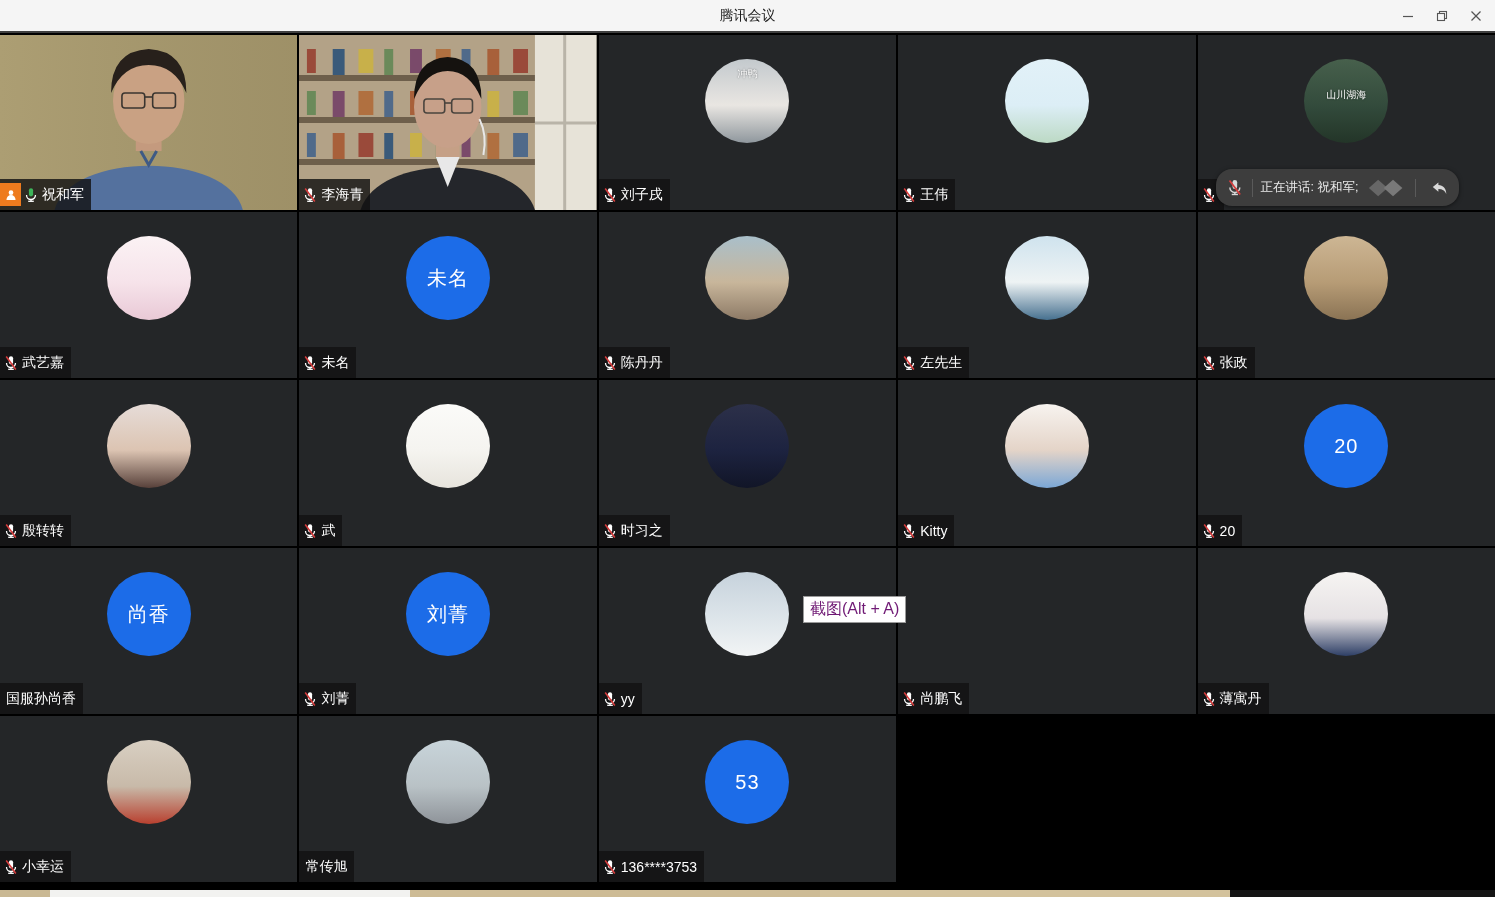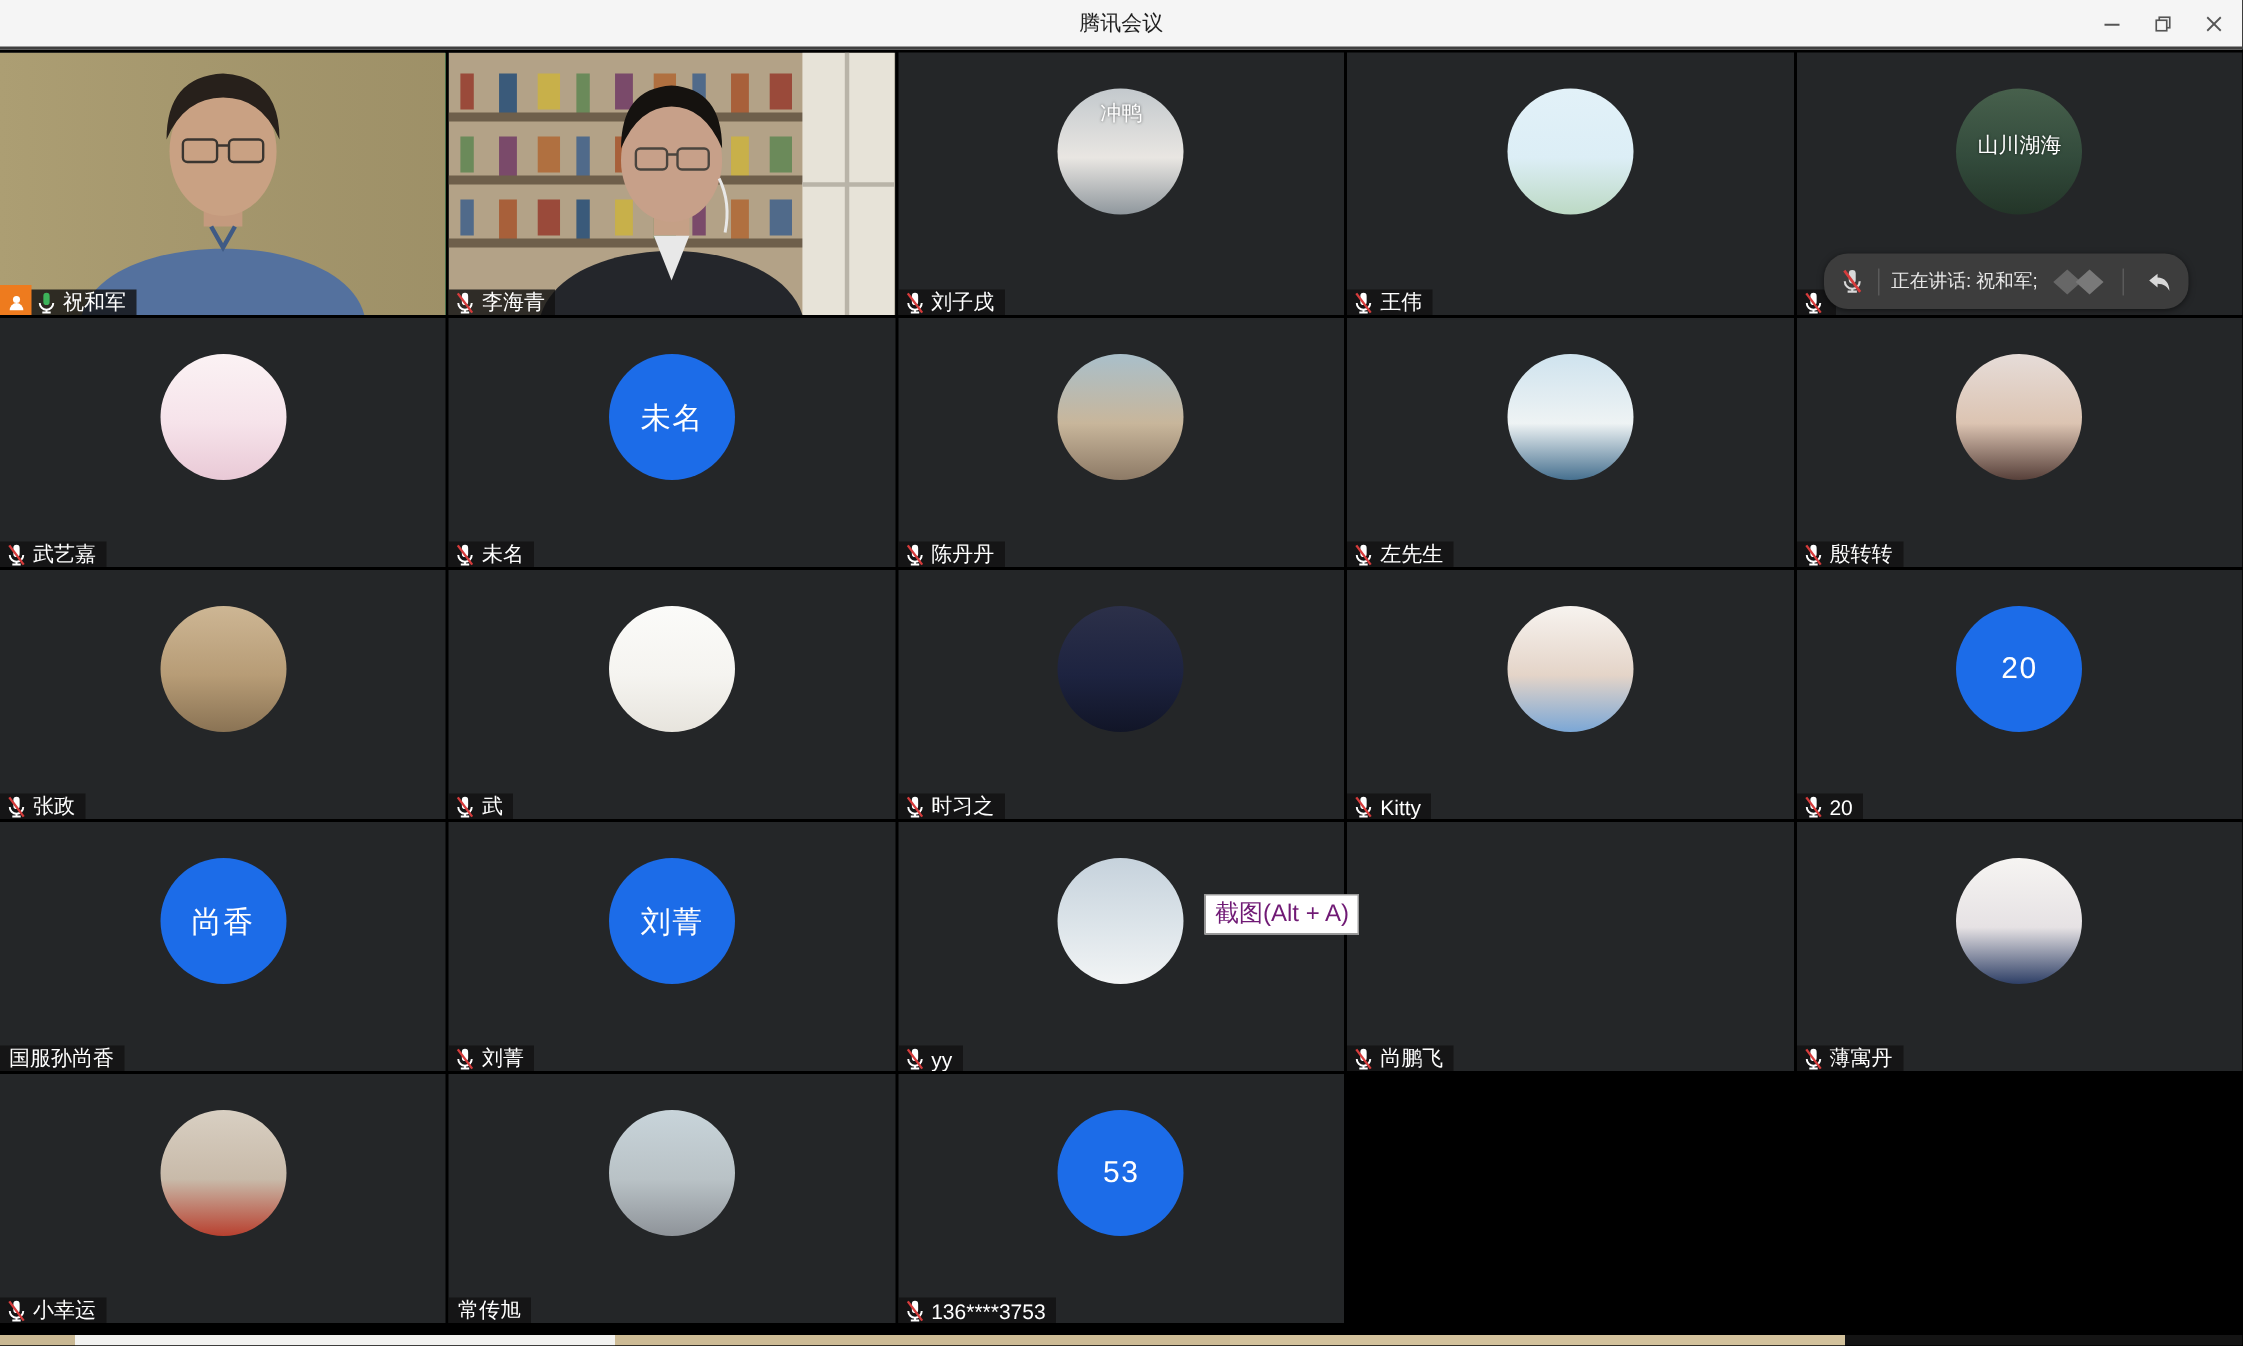--- a/index.html
+++ b/index.html
@@ -35,27 +35,27 @@
   .tile svg.scene{position:absolute;inset:0;width:100%;height:100%;}
   
   .avatar{
     position:absolute;left:50%;top:24px;transform:translateX(-50%);
     width:84px;height:84px;border-radius:50%;
     display:flex;align-items:center;justify-content:center;
   }
   .avatar .av-text{color:#fff;font-size:20px;letter-spacing:1px;}
   .avatar .av-caption{
     position:absolute;left:0;right:0;top:34%;text-align:center;
-    color:#fff;font-size:14px;text-shadow:0 0 2px rgba(0,0,0,.6);
+    color:#fff;font-size:10px;text-shadow:0 0 2px rgba(0,0,0,.6);
   }
   .avatar .av-caption.top{top:10%;}
   
   .name-tag{
     position:absolute;left:0;bottom:0;display:flex;align-items:center;
-    background:rgba(18,18,18,.82);height:17px;padding:0 7px 0 3px;
+    background:rgba(18,18,18,.82);height:31px;padding:0 7px 0 3px;
     max-width:95%;
   }
   .name-tag .name{color:#fff;font-size:14px;white-space:nowrap;margin-left:3px;}
   .name-tag .name:empty{margin-left:0;}
   .mic{width:16px;height:16px;flex:0 0 auto;}
   .host-badge{
     width:21px;height:23px;background:#ee7b1e;display:flex;align-items:center;
     justify-content:center;margin:0 2px 0 -3px;flex:0 0 auto;
   }
   
@@ -293,43 +293,43 @@
           <rect x="5.9" y="1.2" width="4.2" height="8.2" rx="2.1" fill="#ffffff"></rect>
           <path d="M3.5 8a4.5 4.5 0 0 0 9 0" fill="none" stroke="#ffffff" stroke-width="1.3"></path>
           <line x1="8" y1="12.6" x2="8" y2="14" stroke="#ffffff" stroke-width="1.3"></line>
           <line x1="5.2" y1="14.3" x2="10.8" y2="14.3" stroke="#ffffff" stroke-width="1.3"></line>
           <line x1="3.2" y1="1.6" x2="12.8" y2="14.4" stroke="#d63c3c" stroke-width="1.6"></line>
         </svg>
         <span class="name">左先生</span>
       </div>
     </div>
     <div class="tile">
+      <div class="avatar" style="background: linear-gradient(rgb(205, 182, 148) 0%, rgb(183, 156, 118) 55%, rgb(138, 115, 84) 100%);"></div>
+      <div class="name-tag">
+        <svg class="mic" viewBox="0 0 16 16">
+          <rect x="5.9" y="1.2" width="4.2" height="8.2" rx="2.1" fill="#ffffff"></rect>
+          <path d="M3.5 8a4.5 4.5 0 0 0 9 0" fill="none" stroke="#ffffff" stroke-width="1.3"></path>
+          <line x1="8" y1="12.6" x2="8" y2="14" stroke="#ffffff" stroke-width="1.3"></line>
+          <line x1="5.2" y1="14.3" x2="10.8" y2="14.3" stroke="#ffffff" stroke-width="1.3"></line>
+          <line x1="3.2" y1="1.6" x2="12.8" y2="14.4" stroke="#d63c3c" stroke-width="1.6"></line>
+        </svg>
+        <span class="name">张政</span>
+      </div>
+    </div>
+    <div class="tile">
       <div class="avatar" style="background: linear-gradient(rgb(230, 220, 216) 0%, rgb(220, 196, 178) 55%, rgb(87, 64, 58) 100%);"></div>
       <div class="name-tag">
         <svg class="mic" viewBox="0 0 16 16">
           <rect x="5.9" y="1.2" width="4.2" height="8.2" rx="2.1" fill="#ffffff"></rect>
           <path d="M3.5 8a4.5 4.5 0 0 0 9 0" fill="none" stroke="#ffffff" stroke-width="1.3"></path>
           <line x1="8" y1="12.6" x2="8" y2="14" stroke="#ffffff" stroke-width="1.3"></line>
           <line x1="5.2" y1="14.3" x2="10.8" y2="14.3" stroke="#ffffff" stroke-width="1.3"></line>
           <line x1="3.2" y1="1.6" x2="12.8" y2="14.4" stroke="#d63c3c" stroke-width="1.6"></line>
         </svg>
         <span class="name">殷转转</span>
-      </div>
-    </div>
-    <div class="tile">
-      <div class="avatar" style="background: linear-gradient(rgb(205, 182, 148) 0%, rgb(183, 156, 118) 55%, rgb(138, 115, 84) 100%);"></div>
-      <div class="name-tag">
-        <svg class="mic" viewBox="0 0 16 16">
-          <rect x="5.9" y="1.2" width="4.2" height="8.2" rx="2.1" fill="#ffffff"></rect>
-          <path d="M3.5 8a4.5 4.5 0 0 0 9 0" fill="none" stroke="#ffffff" stroke-width="1.3"></path>
-          <line x1="8" y1="12.6" x2="8" y2="14" stroke="#ffffff" stroke-width="1.3"></line>
-          <line x1="5.2" y1="14.3" x2="10.8" y2="14.3" stroke="#ffffff" stroke-width="1.3"></line>
-          <line x1="3.2" y1="1.6" x2="12.8" y2="14.4" stroke="#d63c3c" stroke-width="1.6"></line>
-        </svg>
-        <span class="name">张政</span>
       </div>
     </div>
     <div class="tile">
       <div class="avatar" style="background: linear-gradient(rgb(251, 251, 249) 0%, rgb(245, 244, 240) 55%, rgb(231, 228, 221) 100%);"></div>
       <div class="name-tag">
         <svg class="mic" viewBox="0 0 16 16">
           <rect x="5.9" y="1.2" width="4.2" height="8.2" rx="2.1" fill="#ffffff"></rect>
           <path d="M3.5 8a4.5 4.5 0 0 0 9 0" fill="none" stroke="#ffffff" stroke-width="1.3"></path>
           <line x1="8" y1="12.6" x2="8" y2="14" stroke="#ffffff" stroke-width="1.3"></line>
           <line x1="5.2" y1="14.3" x2="10.8" y2="14.3" stroke="#ffffff" stroke-width="1.3"></line>

